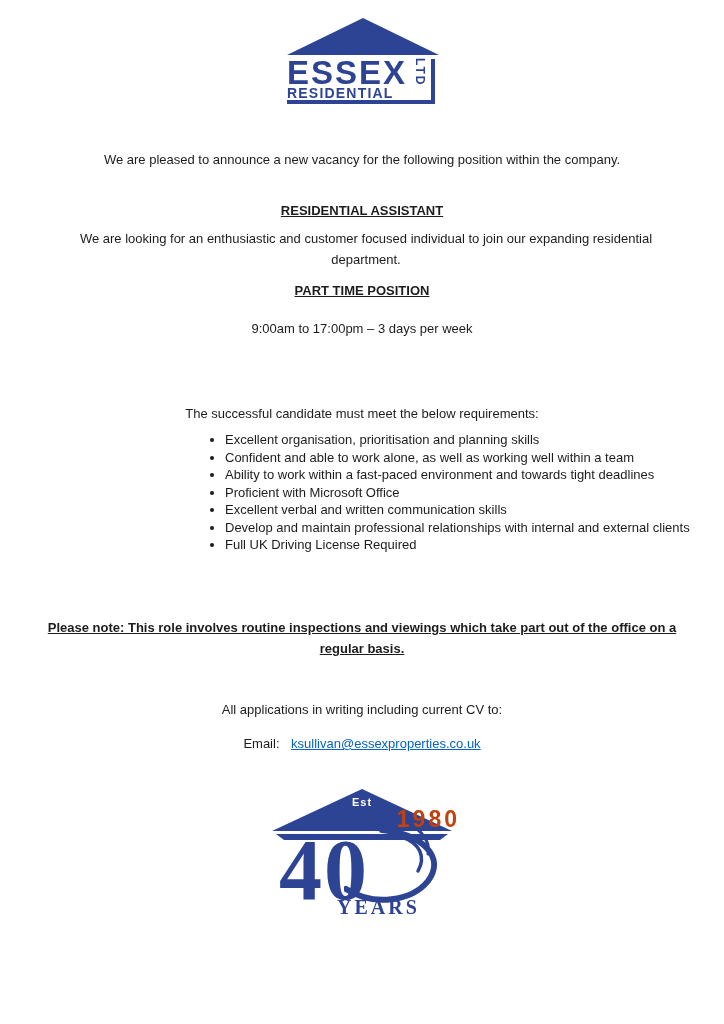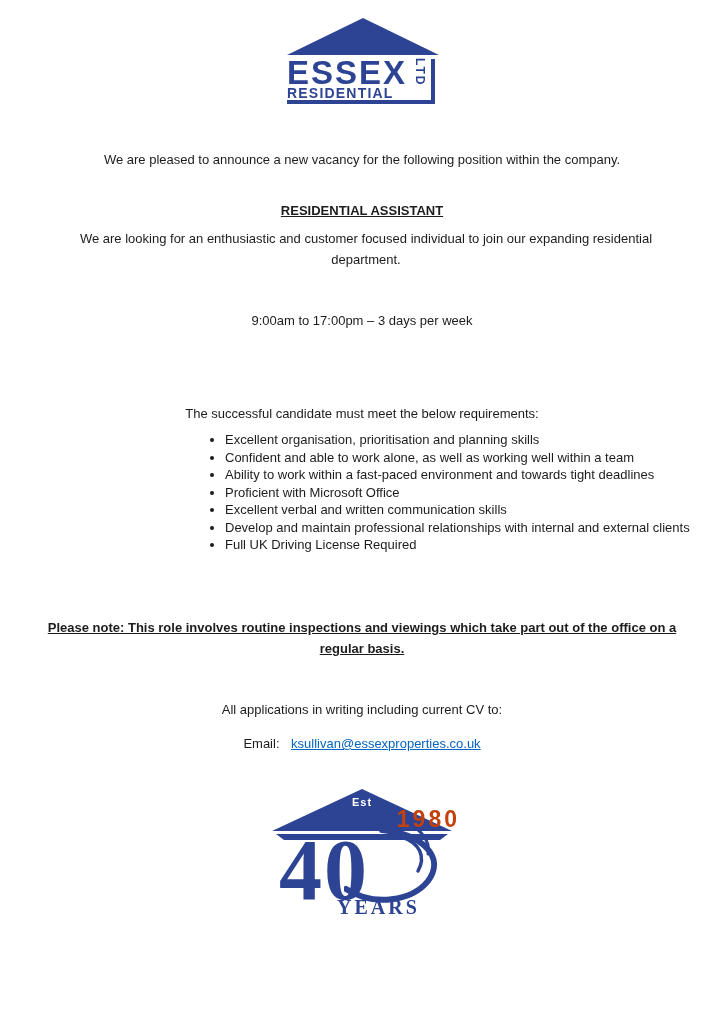--- a/index.html
+++ b/index.html
@@ -39,21 +39,21 @@
     font-size:14px;font-weight:800;line-height:1;
     letter-spacing:1.2px;color:var(--brand);
   }
   .logo-top .hbar{position:absolute;left:0;top:83px;width:148px;height:3.5px;background:var(--brand);}
 
   
   #p-intro{top:149px;}
   #h-job{top:200px;}
   #p-desc{top:228px;left:68px;right:60px;}
   #h-type{top:280px;}
-  #p-hours{top:310px;}
+  #p-hours{top:318px;}
   #p-days{top:343px;}
   #p-req-intro{top:403px;}
   #req-list{
     position:absolute;left:203px;top:431px;width:472px;
     margin:0;padding:0 0 0 22px;
     font-size:13px;line-height:17.5px;
     list-style:disc outside;
   }
   #req-list li{margin:0;padding:0;}
   #p-note{top:617px;left:42px;right:42px;font-weight:bold;text-decoration:underline;}
@@ -103,20 +103,21 @@
     <div class="properties">RESIDENTIAL</div>
     <div class="hbar"></div>
   </div>
 
   <div class="ctext" id="p-intro">We are pleased to announce a new vacancy for the following position within the company.</div>
 
   <div class="ctext heading" id="h-job">RESIDENTIAL ASSISTANT</div>
 
   <div class="ctext" id="p-desc">We are looking for an enthusiastic and customer focused individual to join our expanding residential department.</div>
 
+  <div class="ctext heading" id="h-type">PART TIME POSITION</div>
 
   <div class="ctext" id="p-hours">9:00am to 17:00pm – 3 days per week</div>
 
 
   <div class="ctext" id="p-req-intro">The successful candidate must meet the below requirements:</div>
 
   <ul id="req-list">
     <li>Excellent organisation, prioritisation and planning skills</li>
     <li>Confident and able to work alone, as well as working well within a team</li>
     <li>Ability to work within a fast-paced environment and towards tight deadlines</li>

